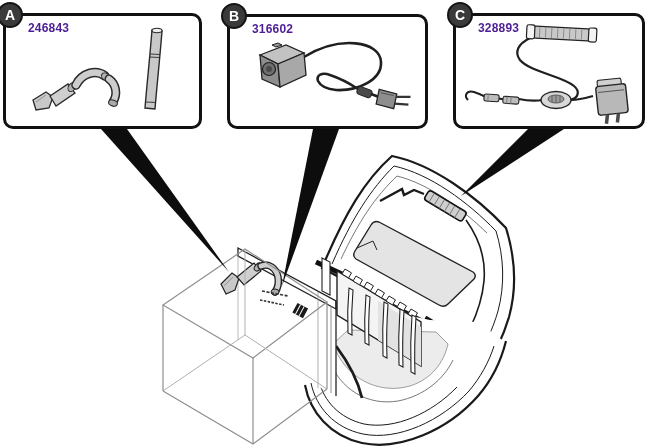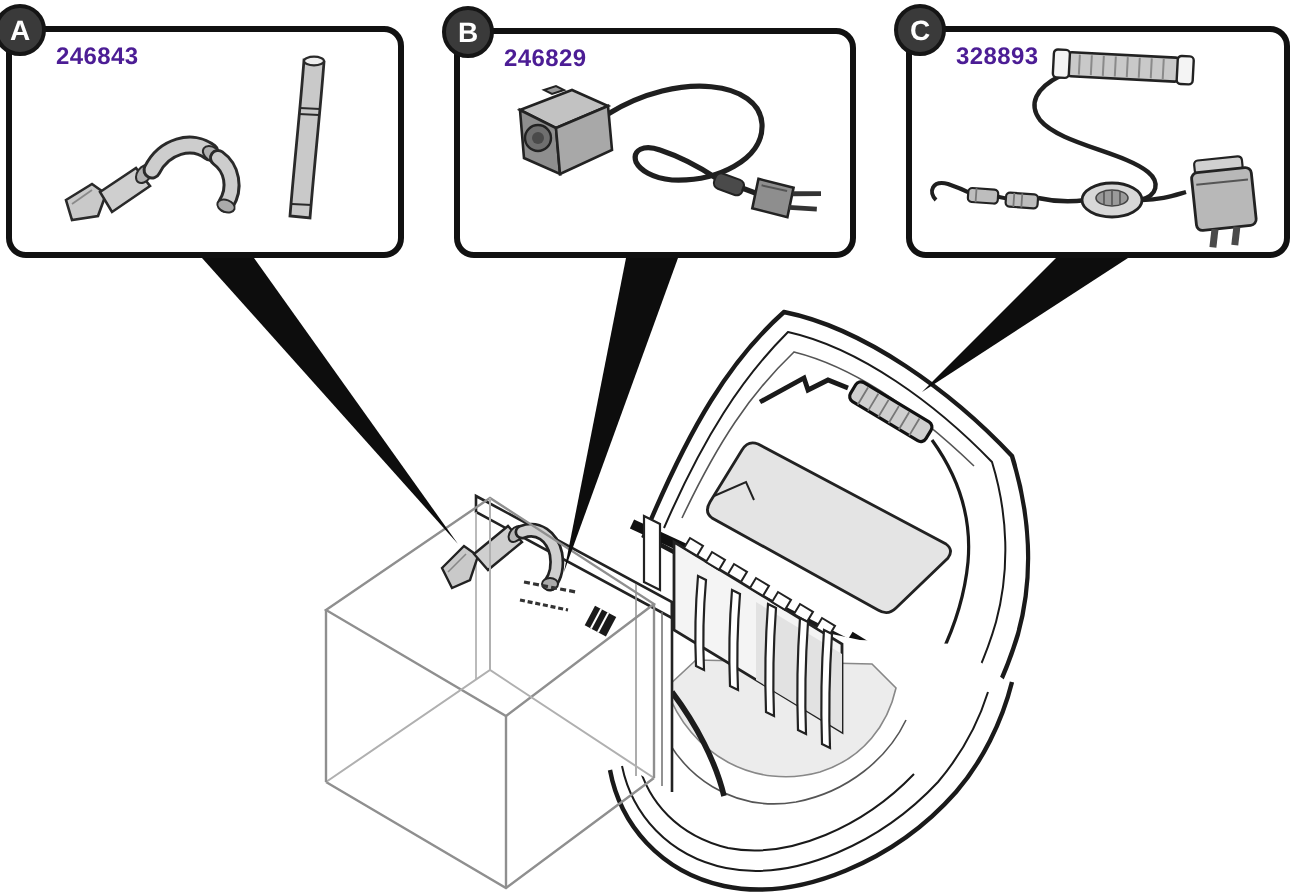--- a/index.html
+++ b/index.html
@@ -42,21 +42,21 @@
         <ellipse cx="100" cy="61" rx="3.4" ry="5" transform="rotate(-55 100 61)" fill="#b0b0b0" stroke="#2a2a2a" stroke-width="1"></ellipse>
         <path d="M103,63 C110,68 112,78 107,86" stroke="#2a2a2a" stroke-width="9" fill="none" stroke-linecap="round"></path>
         <path d="M103,63 C110,68 112,78 107,86" stroke="#cdcdcd" stroke-width="6" fill="none" stroke-linecap="round"></path>
         <ellipse cx="107" cy="87" rx="4.5" ry="3" transform="rotate(20 107 87)" fill="#aaaaaa" stroke="#2a2a2a" stroke-width="1"></ellipse>
       </g>
     </svg>
   </div>
 
   <div class="callout-box" id="box-b">
     <span class="badge">B</span>
-    <span class="part-number">246829</span>
+    <span class="part-number">316602</span>
     <svg class="part-art" viewBox="0 0 195 109">
       <path d="M74,40 C110,18 150,24 151,45 C152,63 128,74 106,73 C96,72 90,68 88,64 C86,58 92,55 100,58 C112,62 122,68 128,72" fill="none" stroke="#1f1f1f" stroke-width="2.6"></path>
       <g>
         <path d="M30,38 L56,28 L74,36 L48,47 Z" fill="#c2c2c2" stroke="#222" stroke-width="1.3"></path>
         <path d="M30,38 L48,47 L50,70 L32,62 Z" fill="#8e8e8e" stroke="#222" stroke-width="1.3"></path>
         <path d="M48,47 L74,36 L76,58 L50,70 Z" fill="#a8a8a8" stroke="#222" stroke-width="1.3"></path>
         <circle cx="39" cy="52" r="6.5" fill="#6f6f6f" stroke="#222" stroke-width="1.2"></circle>
         <circle cx="39" cy="52" r="3" fill="#4a4a4a"></circle>
         <path d="M42,28 l6,-2 l4,2 l-6,2 z" fill="#9a9a9a" stroke="#222" stroke-width="1"></path>
       </g>

